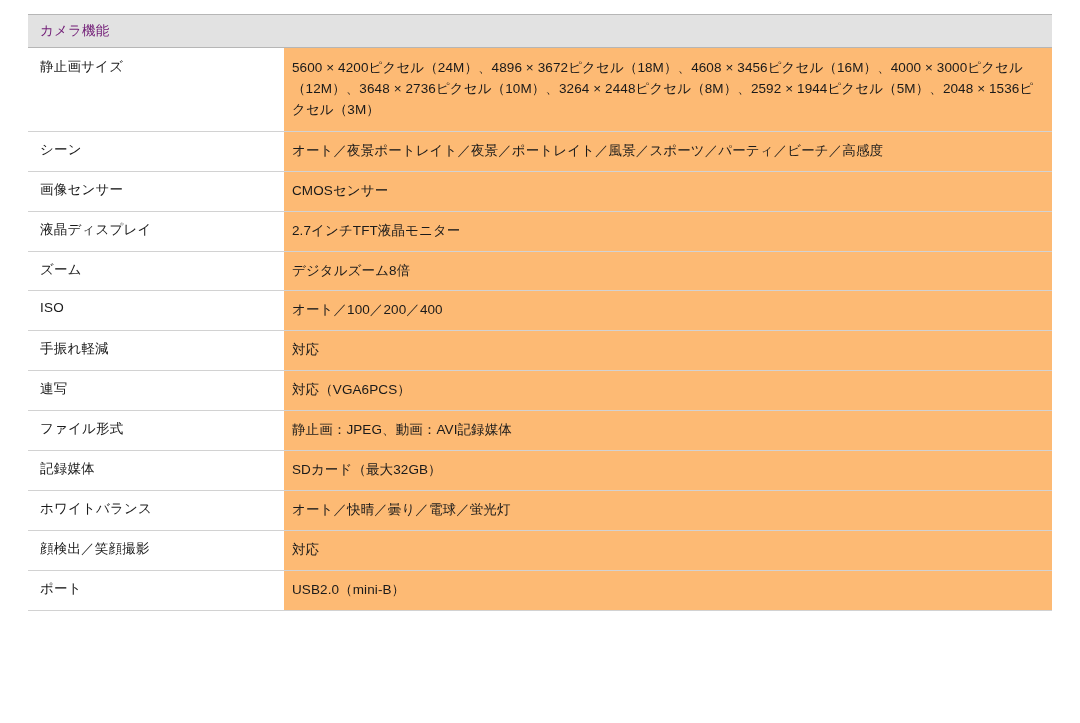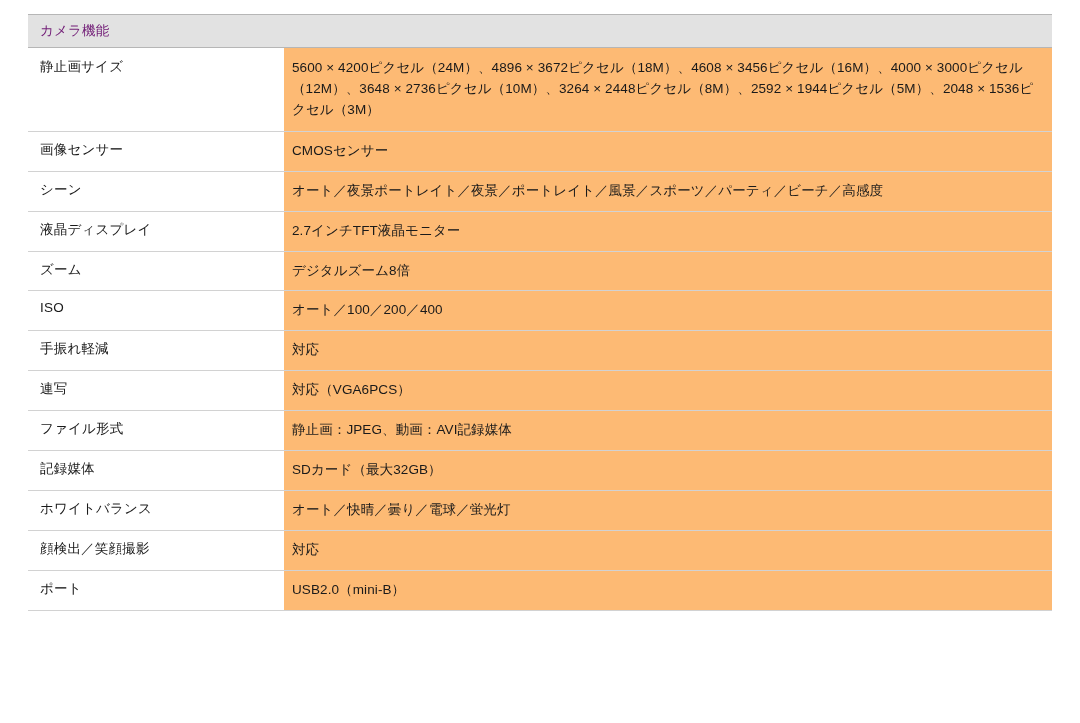--- a/index.html
+++ b/index.html
@@ -81,26 +81,26 @@
 
       <tr class="section-row">
         <th colspan="2">カメラ機能</th>
       </tr>
 
       <tr class="spec-row tall">
         <th>静止画サイズ</th>
         <td>5600 × 4200ピクセル（24M）、4896 × 3672ピクセル（18M）、4608 × 3456ピクセル（16M）、4000 × 3000ピクセル（12M）、3648 × 2736ピクセル（10M）、3264 × 2448ピクセル（8M）、2592 × 1944ピクセル（5M）、2048 × 1536ピクセル（3M）</td>
       </tr>
       <tr class="spec-row">
+        <th>シーン</th>
+        <td>オート／夜景ポートレイト／夜景／ポートレイト／風景／スポーツ／パーティ／ビーチ／高感度</td>
+      </tr>
+      <tr class="spec-row">
         <th>画像センサー</th>
         <td>CMOSセンサー</td>
-      </tr>
-      <tr class="spec-row">
-        <th>シーン</th>
-        <td>オート／夜景ポートレイト／夜景／ポートレイト／風景／スポーツ／パーティ／ビーチ／高感度</td>
       </tr>
       <tr class="spec-row">
         <th>液晶ディスプレイ</th>
         <td>2.7インチTFT液晶モニター</td>
       </tr>
       <tr class="spec-row">
         <th>ズーム</th>
         <td>デジタルズーム8倍</td>
       </tr>
       <tr class="spec-row">

